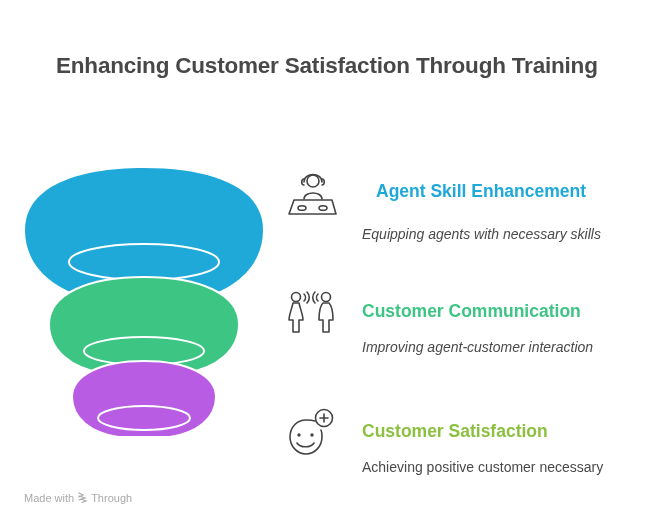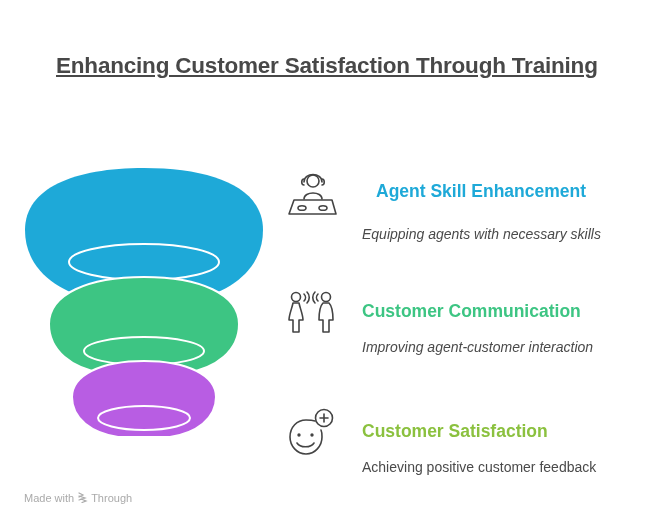--- a/index.html
+++ b/index.html
@@ -1,19 +1,19 @@
 <!DOCTYPE html>
 <html><head>
   <meta charset="utf-8">
   <style>
     html, body { margin: 0; padding: 0; background: #ffffff; }
     body { width: 660px; height: 528px; position: relative; overflow: hidden;
            font-family: "Liberation Sans", sans-serif; }
     .title { position: absolute; left: 56px; top: 53px; font-size: 22.5px; font-weight: bold;
-             color: #484848; white-space: nowrap; letter-spacing: -0.2px; text-decoration: underline; }
+             color: #484848; white-space: nowrap; letter-spacing: -0.2px; }
     .funnel { position: absolute; left: 0; top: 0; }
     .item-icon { position: absolute; }
     .item-heading { position: absolute; left: 362px; font-size: 17.5px; font-weight: bold;
                     white-space: nowrap; }
     .item-desc { position: absolute; left: 362px; font-size: 14px; color: #4a4a4a; white-space: nowrap; }
     .footer { position: absolute; left: 24px; top: 492px; font-size: 11px; color: #aaaaaa;
               display: flex; align-items: flex-start; gap: 3px; white-space: nowrap; }
     .footer svg { display: block; }
   </style>
 </head>
@@ -64,21 +64,21 @@
 
 <svg class="item-icon" style="left:286px; top:406px;" width="54" height="52" viewBox="0 0 54 52" fill="none" stroke="#444444" stroke-width="1.6" stroke-linecap="round" stroke-linejoin="round">
   <path d="M29 15 C 26 14, 23 14, 20 14 C 11 14, 4 21, 4 31 C 4 40, 11 48, 20 48 C 29 48, 36 40, 36 31 C 36 28, 36 26, 35 24"></path>
   <circle cx="38" cy="12" r="8.5"></circle>
   <path d="M38 8 L 38 16 M 34 12 L 42 12"></path>
   <circle cx="13" cy="29" r="0.9" fill="#444444"></circle>
   <circle cx="26" cy="29" r="0.9" fill="#444444"></circle>
   <path d="M11 37 C 14 42, 25 42, 28 37"></path>
 </svg>
 <div class="item-heading" style="top: 421px; color: rgb(139, 193, 63);">Customer Satisfaction</div>
-<div class="item-desc" style="top:459px;">Achieving positive customer feedback</div>
+<div class="item-desc" style="top:459px;">Achieving positive customer necessary</div>
 
 <div class="footer">
   <span>Made with</span>
   <svg width="11" height="11" viewBox="0 0 11 11" fill="none" stroke="#aaaaaa" stroke-width="1.2" stroke-linecap="round">
     <path d="M2 1 L 6 3 L 2 5"></path>
     <path d="M2 4 L 8 6 L 2 8"></path>
     <path d="M4 7 L 9 9 L 5 10.5"></path>
   </svg>
   <span>Through</span>
 </div>

